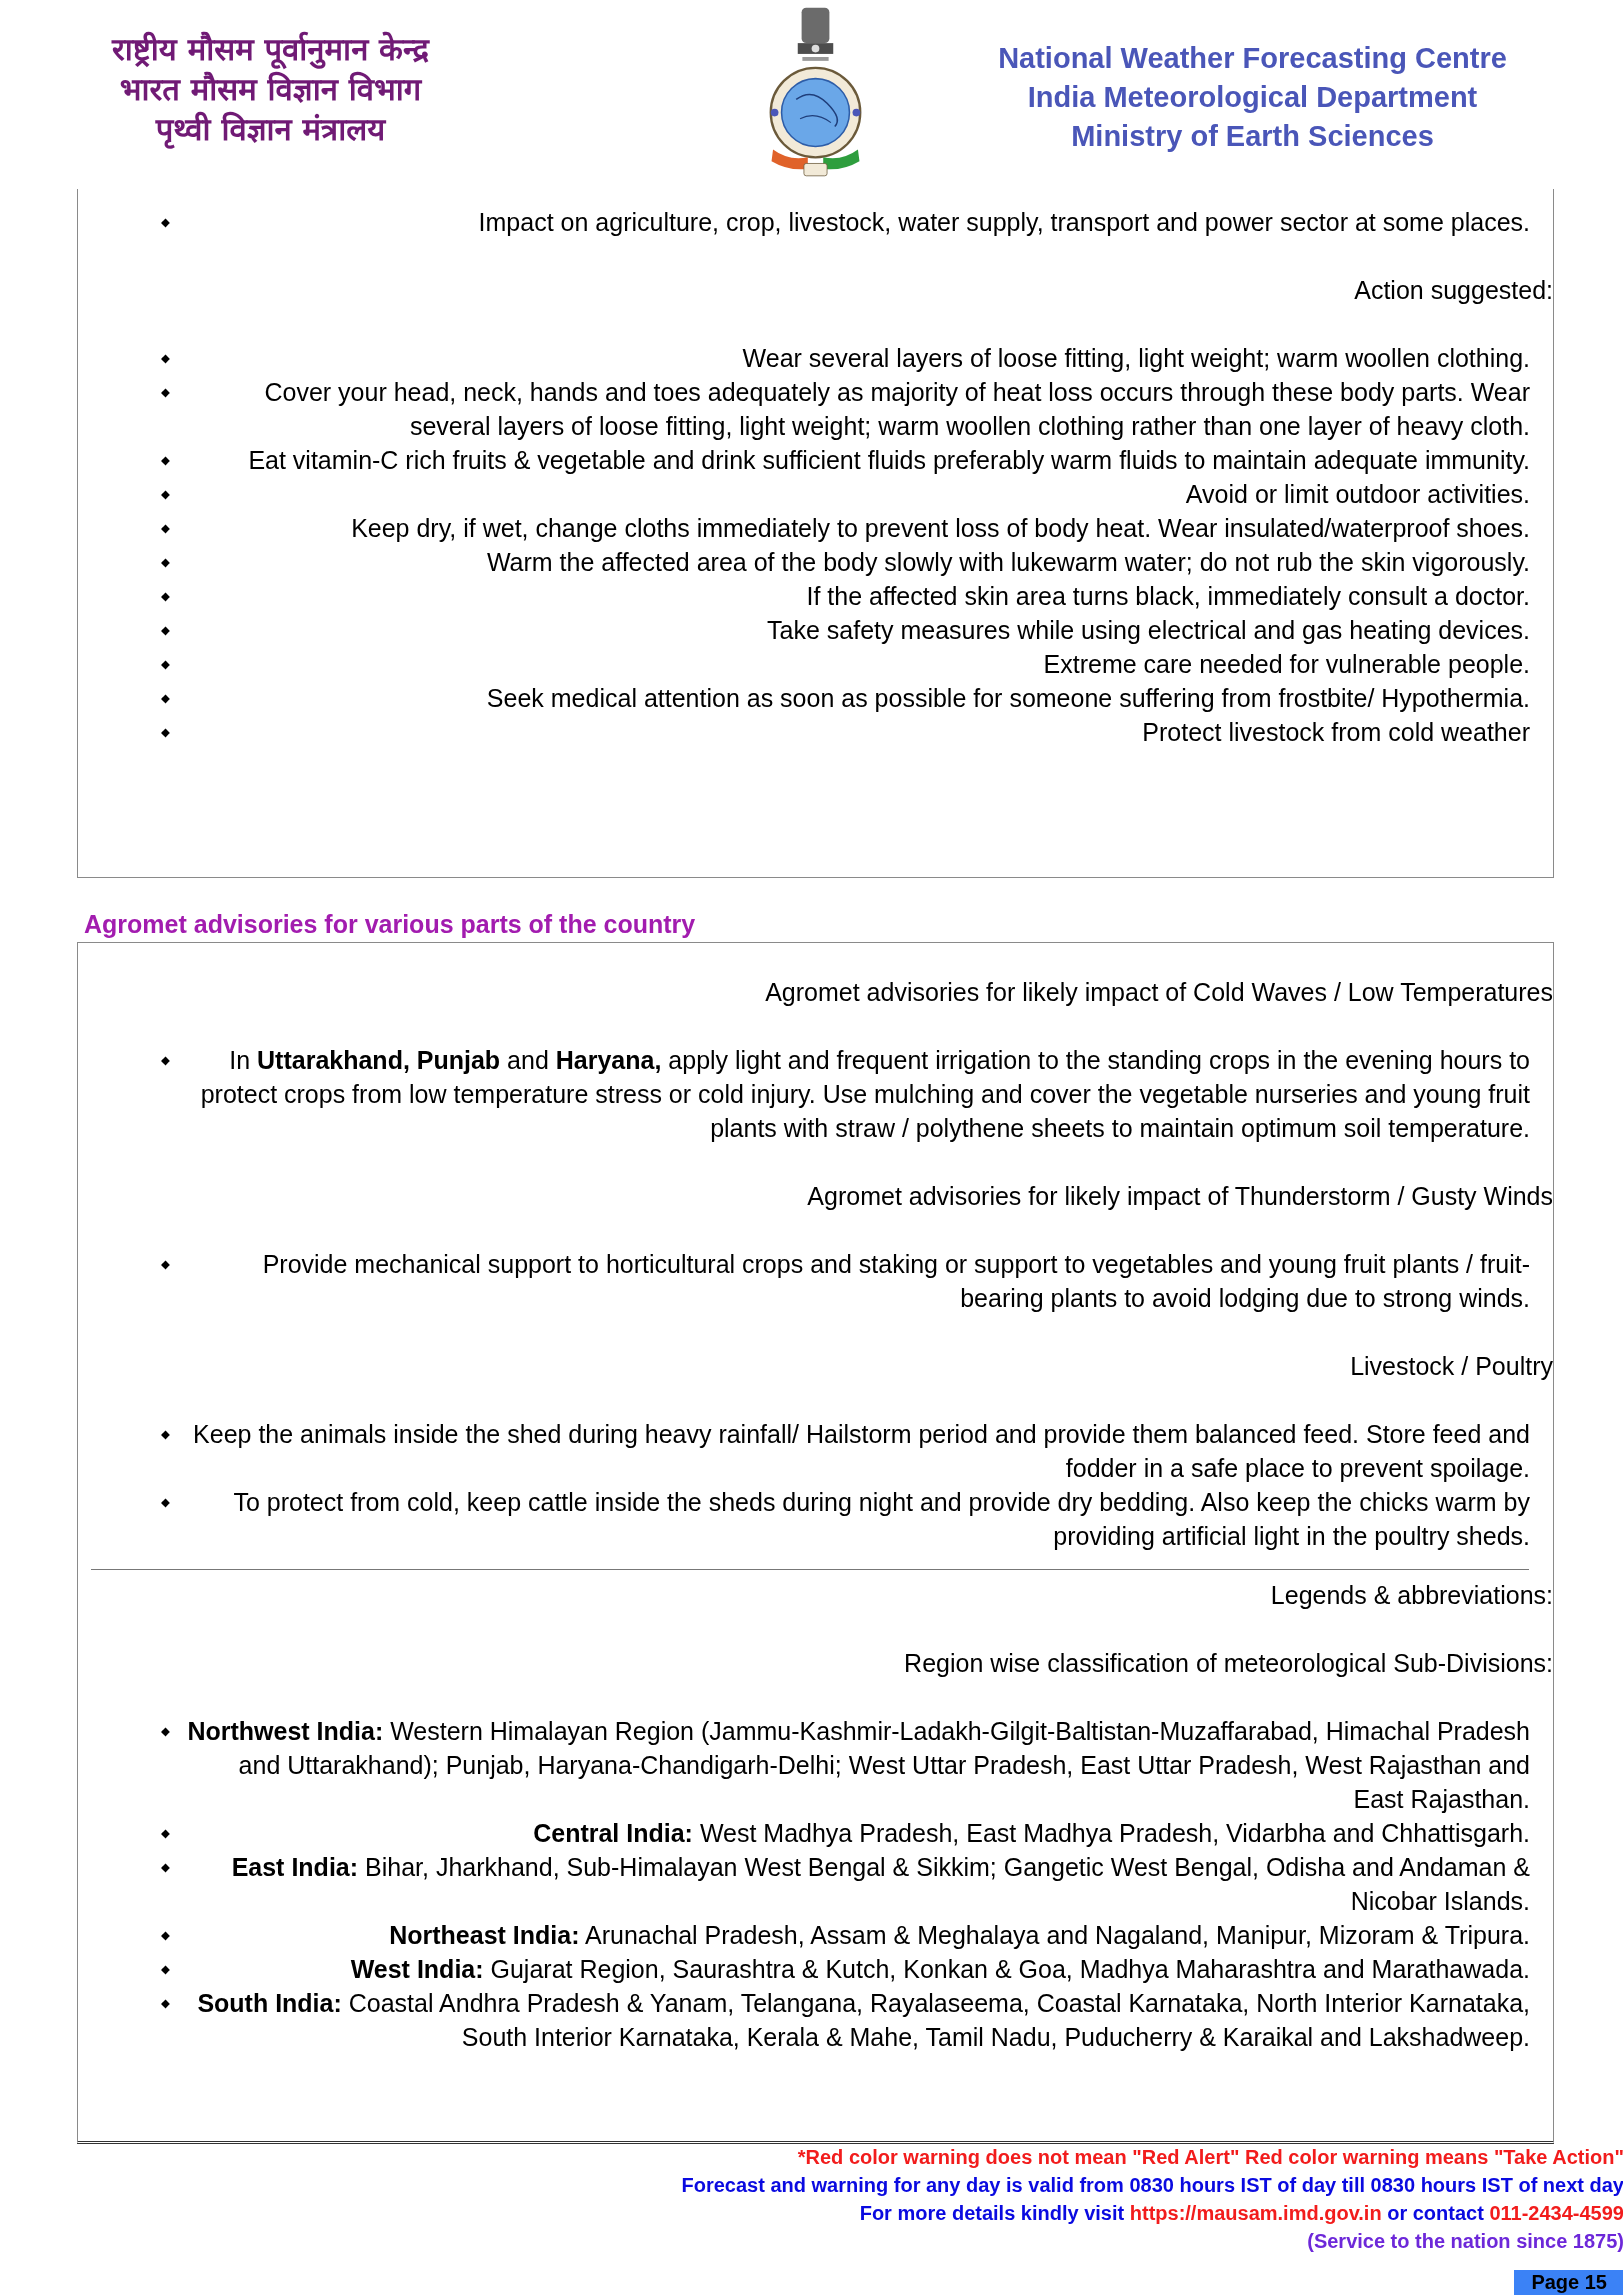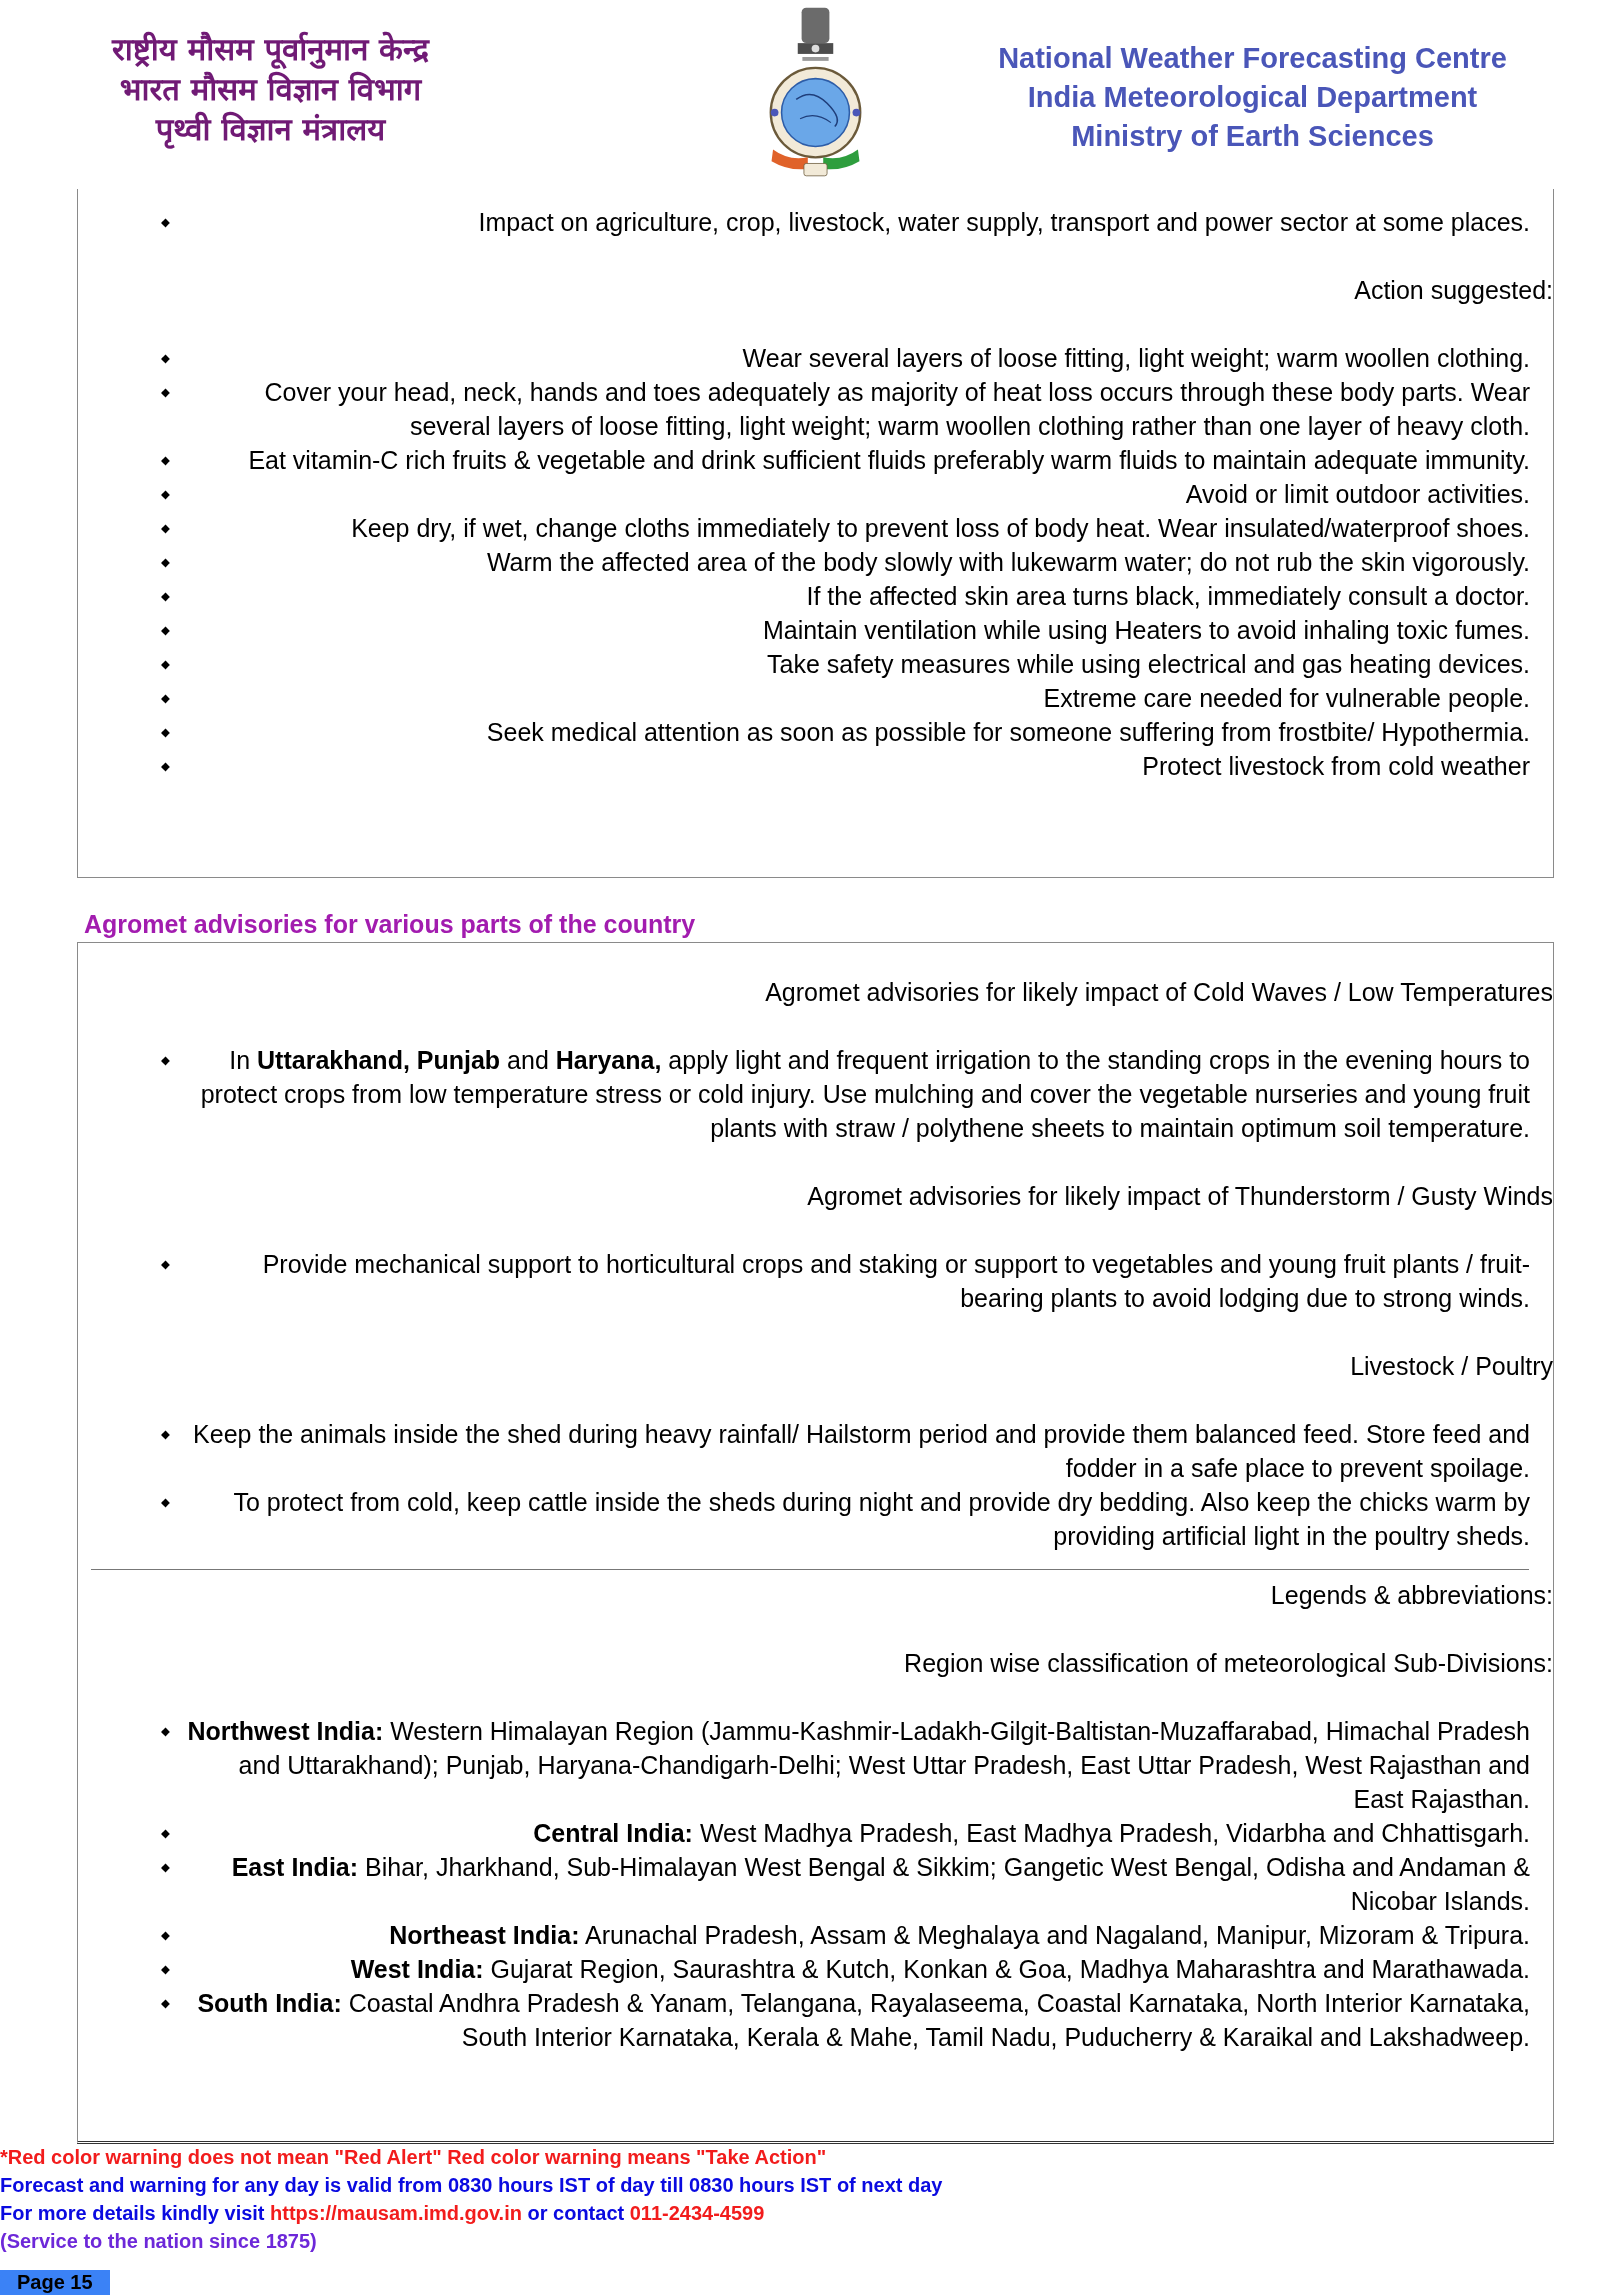--- a/index.html
+++ b/index.html
@@ -38,21 +38,21 @@
     content: "\25C6"; position: absolute; left: -23px; top: 0; font-size: 11.6px;
     line-height: 34px;
   }
   .h-bold { font-weight: normal; font-size: 25px; line-height: 34px; }
   .section-title {
     position: absolute; left: 84px; top: 907px; color: #a21caf;
     font-weight: bold; font-size: 25px; line-height: 34px;
   }
   .divider { position: absolute; left: 13px; width: 1438px; height: 0; border-top: 1.5px solid #777; }
   
-  .footer { position: absolute; left: 0; top: 2143px; width: 1624px; text-align: left; font-weight: bold; font-size: 20px; line-height: 28px; }
+  .footer { position: absolute; left: 0; top: 2143px; width: 1624px; text-align: right; font-weight: bold; font-size: 20px; line-height: 28px; }
   .red { color: #f21c1c; }
   .blue { color: #0a0ae0; }
   .green { color: #6d28d9; }
   .page-badge {
     display: inline-block; background: #3b82f6; color: #000; padding: 0 17px;
     font-size: 20px; line-height: 25px; margin-top: 15px;
   }
 </style>
 </head>
 <body>
@@ -96,21 +96,20 @@
     </ul>
     <div class="h-bold" style="padding-left:14px; margin-top:34px;">Action suggested:</div>
     <ul class="dia" style="margin-top:34px;">
       <li>Wear several layers of loose fitting, light weight; warm woollen clothing.</li>
       <li>Cover your head, neck, hands and toes adequately as majority of heat loss occurs through these body parts. Wear several layers of loose fitting, light weight; warm woollen clothing rather than one layer of heavy cloth.</li>
       <li>Eat vitamin-C rich fruits &amp; vegetable and drink sufficient fluids preferably warm fluids to maintain adequate immunity.</li>
       <li>Avoid or limit outdoor activities.</li>
       <li>Keep dry, if wet, change cloths immediately to prevent loss of body heat. Wear insulated/waterproof shoes.</li>
       <li>Warm the affected area of the body slowly with lukewarm water; do not rub the skin vigorously.</li>
       <li>If the affected skin area turns black, immediately consult a doctor.</li>
-      <li>Maintain ventilation while using Heaters to avoid inhaling toxic fumes.</li>
       <li>Take safety measures while using electrical and gas heating devices.</li>
       <li>Extreme care needed for vulnerable people.</li>
       <li>Seek medical attention as soon as possible for someone suffering from frostbite/ Hypothermia.</li>
       <li>Protect livestock from cold weather</li>
     </ul>
   </div>
 </div>
 
 <div class="section-title">Agromet advisories for various parts of the country</div>
 

